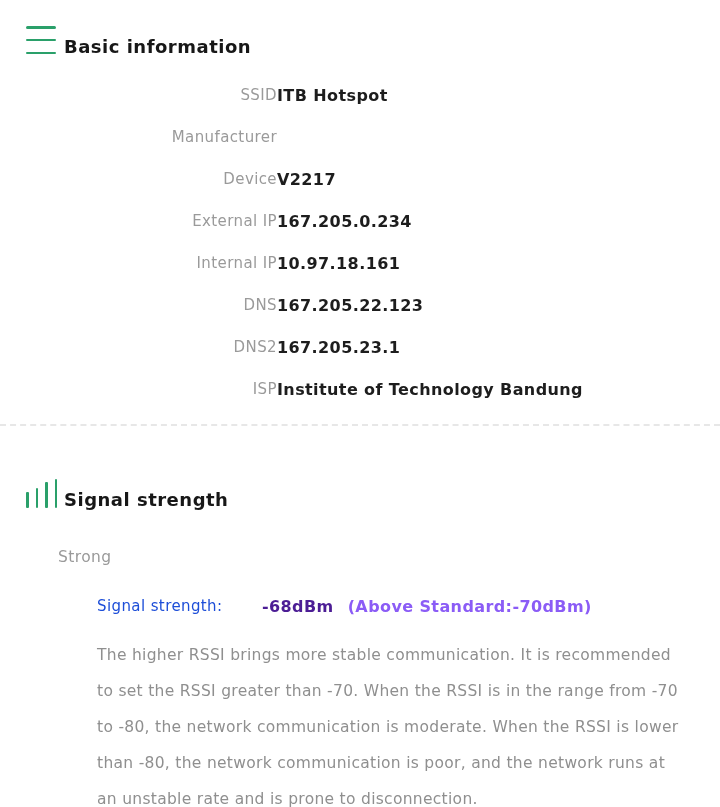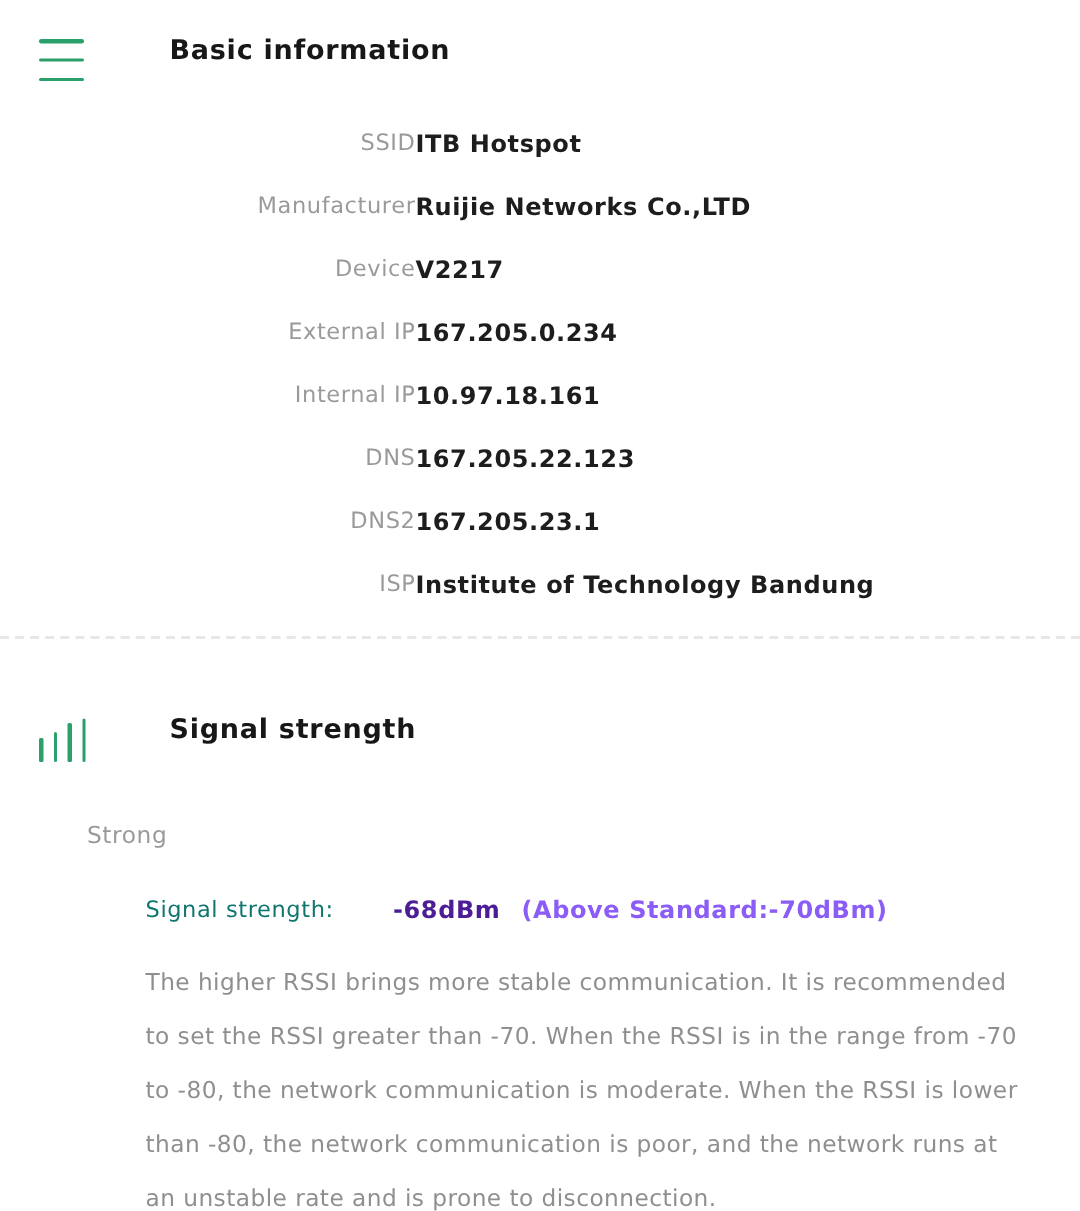--- a/index.html
+++ b/index.html
@@ -11,22 +11,22 @@
     overflow: hidden;
     font-family: "DejaVu Sans", "Liberation Sans", sans-serif;
   }
   .page { padding-top: 23px; }
 
   
   .section-header {
     position: relative;
     height: 34px;
     display: flex;
-    align-items: flex-start;
-    padding-left: 113px;
+    align-items: flex-end;
+    padding-left: 64px;
   }
   .section-title {
     margin: 0;
     font-size: 18px;
     font-weight: 700;
     color: #171717;
     letter-spacing: 0.5px;
   }
   .icon-left {
     position: absolute;
@@ -112,21 +112,21 @@
   .signal-row {
     margin-top: 27px;
     height: 22px;
     padding-left: 97px;
     display: flex;
     align-items: center;
   }
   .signal-row .label {
     width: 165px;
     flex: 0 0 165px;
-    color: #0f766e;
+    color: #1d4ed8;
     font-size: 15px;
     letter-spacing: 0.4px;
   }
   .signal-row .value {
     color: #4c1d95;
     font-weight: 700;
     font-size: 16px;
     letter-spacing: 0.4px;
   }
   .signal-row .value-note {
@@ -161,21 +161,20 @@
       <h2 class="section-title">Basic information</h2>
     </div>
 
     <div class="rows">
       <div class="row">
         <span class="label">SSID</span>
         <span class="value">ITB Hotspot</span>
       </div>
       <div class="row">
         <span class="label">Manufacturer</span>
-        <span class="value">Ruijie Networks Co.,LTD</span>
       </div>
       <div class="row">
         <span class="label">Device</span>
         <span class="value">V2217</span>
       </div>
       <div class="row">
         <span class="label">External IP</span>
         <span class="value">167.205.0.234</span>
       </div>
       <div class="row">

